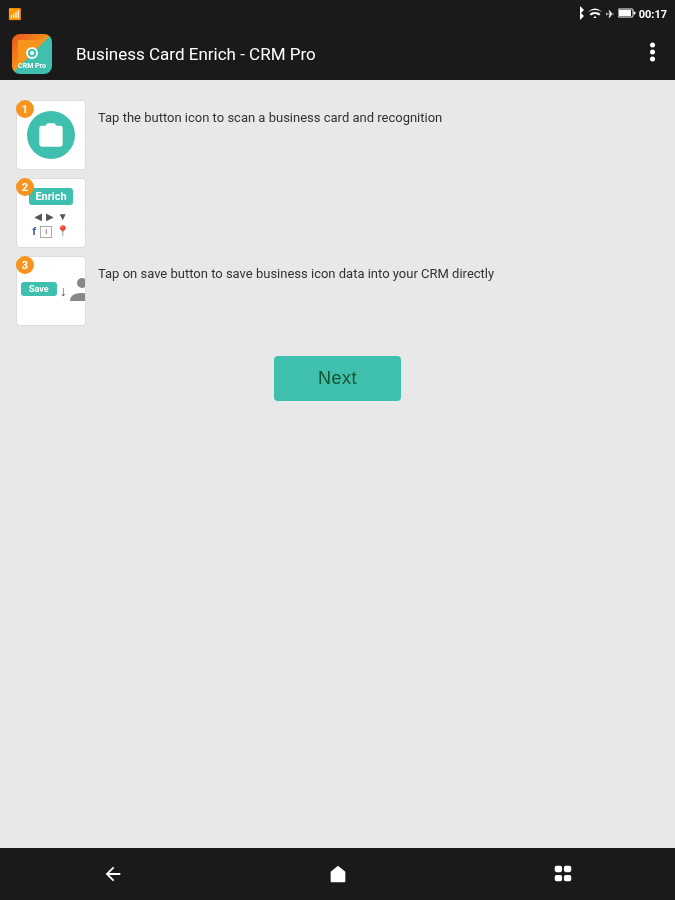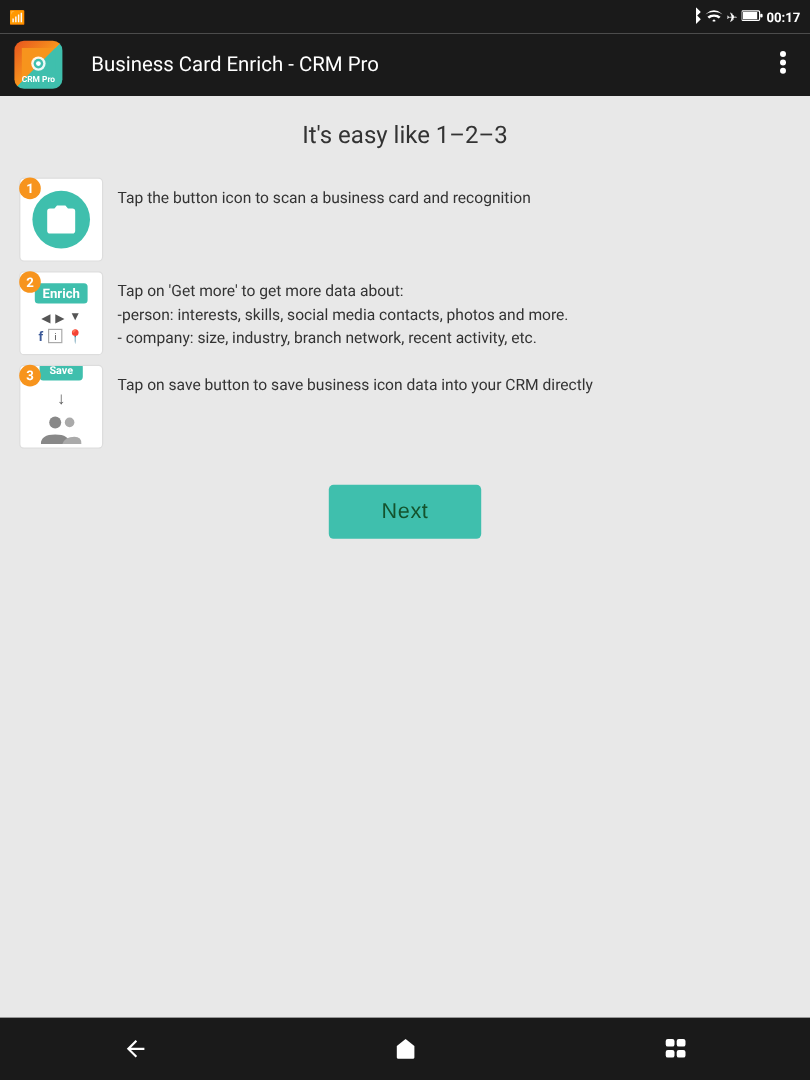--- a/index.html
+++ b/index.html
@@ -195,21 +195,21 @@
     .enrich-row2 {
       display: flex;
       align-items: center;
       gap: 4px;
     }
 
     
     .save-card {
       width: 60px;
       display: flex;
-      flex-direction: column;
+      flex-direction: row;
       align-items: center;
       gap: 3px;
     }
     .save-btn {
       background: #3fbfad;
       color: #fff;
       font-size: 9px;
       font-weight: bold;
       padding: 2px 8px;
       border-radius: 3px;
@@ -336,21 +336,20 @@
   <div class="app-bar-menu">
     <svg width="5" height="20" viewBox="0 0 5 20" fill="white">
       <circle cx="2.5" cy="3" r="2.5"></circle>
       <circle cx="2.5" cy="10" r="2.5"></circle>
       <circle cx="2.5" cy="17" r="2.5"></circle>
     </svg>
   </div>
 </div>
 
 <div class="main-content">
-  <h1 class="page-title">It's easy like 1–2–3</h1>
 
   <div class="step-container">
 
     <div class="step-item">
       <div class="step-image-wrapper">
         <div class="step-number">1</div>
         <div class="step-image-box">
           <div class="camera-icon-wrapper">
             <svg class="camera-icon-svg" viewBox="0 0 24 24">
               <path d="M12 15.2A3.2 3.2 0 1 1 12 8.8a3.2 3.2 0 0 1 0 6.4zm0-8.4A5.2 5.2 0 1 0 12 17.2 5.2 5.2 0 0 0 12 6.8zM20 4h-3.17L15 2H9L7.17 4H4a2 2 0 0 0-2 2v14a2 2 0 0 0 2 2h16a2 2 0 0 0 2-2V6a2 2 0 0 0-2-2z"></path>
@@ -375,23 +374,20 @@
             <div class="enrich-row2">
               <span style="font-size:11px;color:#3b5998;font-weight:bold;">f</span>
               <div style="width:12px;height:12px;border:1px solid #aaa;display:flex;align-items:center;justify-content:center;">
                 <span style="font-size:8px;color:#555;">i</span>
               </div>
               <span style="font-size:11px;color:#e74c3c;">📍</span>
             </div>
           </div>
         </div>
       </div>
-      <div class="step-text">
-        <span>Tap on 'Get more' to get more data about:<br>-person: interests, skills, social media contacts, photos and more.<br>- company: size, industry, branch network, recent activity, etc.</span>
-      </div>
     </div>
 
     <div class="step-item">
       <div class="step-image-wrapper">
         <div class="step-number">3</div>
         <div class="step-image-box">
           <div class="save-card">
             <div class="save-btn">Save</div>
             <div class="save-arrow">↓</div>
             <div>

